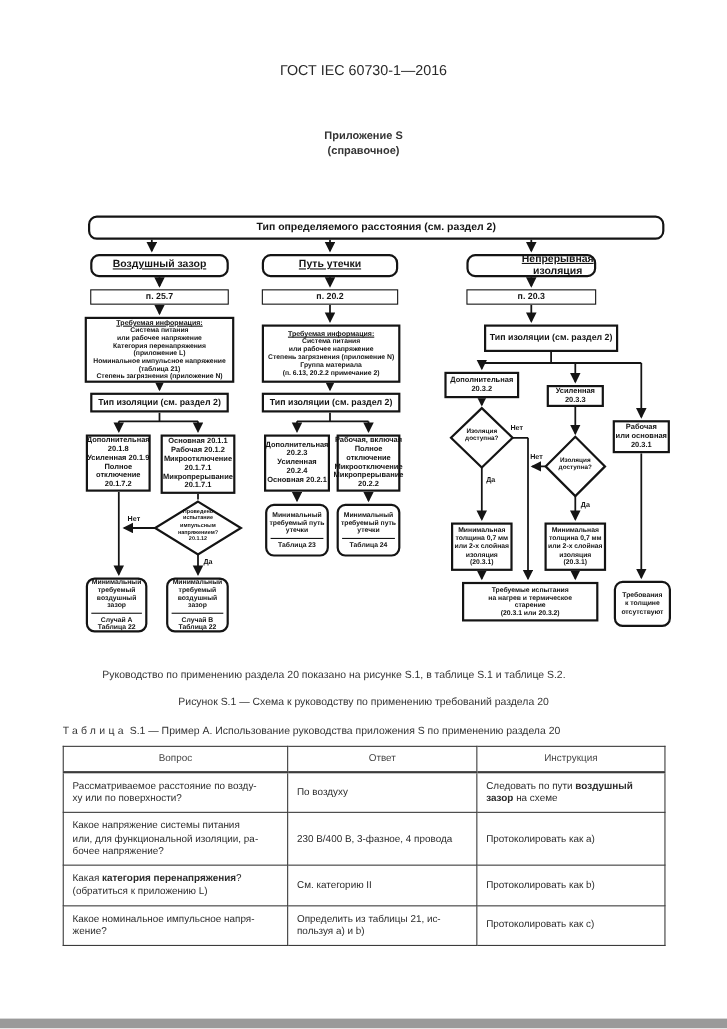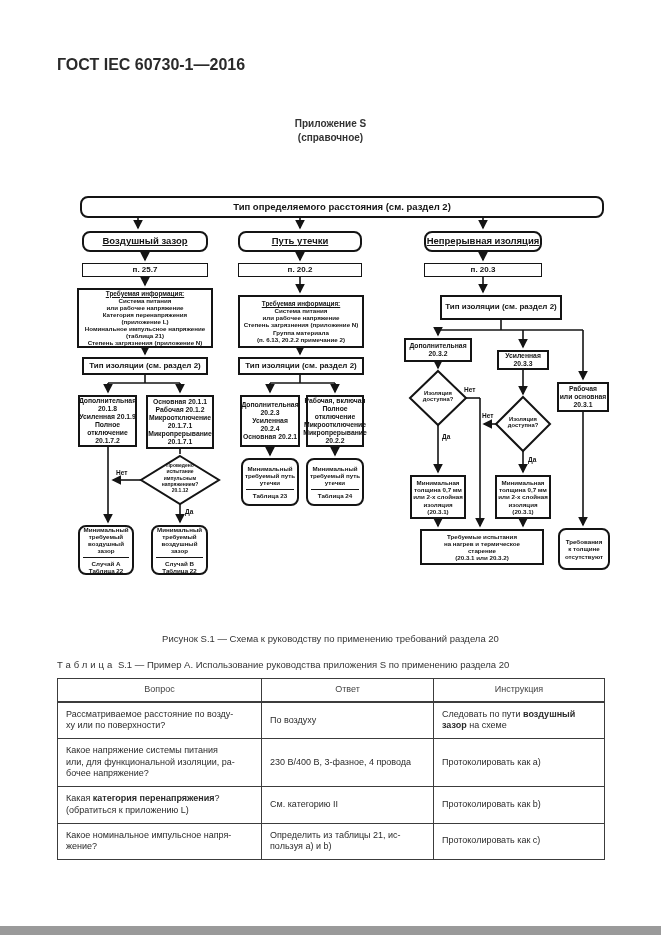--- a/index.html
+++ b/index.html
@@ -1,20 +1,20 @@
 <!DOCTYPE html>
 <html><head>
 <meta charset="utf-8">
 <style>
   html,body{margin:0;padding:0;background:#e8e8e8;}
   .page{position:relative;width:661px;height:935px;background:#ffffff;overflow:hidden;
         font-family:"Liberation Sans",sans-serif;color:#1d1d1d;}
   
-  .doc-num{position:absolute;top:56px;left:57px;width:547px;text-align:left;
-           font-size:16px;font-weight:bold;color:#2a2a2a;}
+  .doc-num{position:absolute;top:56px;left:57px;width:547px;text-align:center;
+           font-size:13px;font-weight:normal;color:#2a2a2a;}
   .annex{position:absolute;top:90px;left:0;width:661px;text-align:center;
          font-size:10px;font-weight:bold;color:#333;line-height:1.4;white-space:pre-line;margin-top:27px;}
   .main-title{position:absolute;top:147px;left:0;width:661px;text-align:center;
               font-size:11.5px;font-weight:bold;color:#222;}
   
   .figure{position:absolute;top:0;left:12px;width:661px;height:694px;}
   svg.lines{position:absolute;top:0;left:0;}
   .fb{position:absolute;border:2px solid #141414;background:#fff;color:#141414;
       font-weight:bold;text-align:center;white-space:pre-line;
       display:flex;flex-direction:column;align-items:center;justify-content:center;box-sizing:border-box;}
@@ -114,21 +114,21 @@
         <polygon points="168,456 207,480 168,504 129,480"></polygon>
         <polygon points="426,371 454,398 426,425 398,398"></polygon>
         <polygon points="511,397 538,424 511,451 484,424"></polygon>
       </g>
     </svg>
 
     <div class="fb rnd fs10" style="left:68px;top:196px;width:524px;height:22px;">Тип определяемого расстояния (см. раздел 2)</div>
 
     <div class="fb rnd fs10 u" style="left:70px;top:231px;width:126px;height:21px;">Воздушный зазор</div>
     <div class="fb rnd fs10 u" style="left:226px;top:231px;width:124px;height:21px;">Путь утечки</div>
-    <div class="fb rnd fs10 u" style="left:412px;top:231px;width:118px;height:21px;">Непрерывная изоляция</div>
+    <div class="fb rnd fs10 u" style="left:412px;top:231px;width:118px;height:21px;padding-left:48px;">Непрерывная изоляция</div>
 
     <div class="fb fs8" style="left:70px;top:263px;width:126px;height:14px;border-width:1.5px;">п. 25.7</div>
     <div class="fb fs8" style="left:226px;top:263px;width:124px;height:14px;border-width:1.5px;">п. 20.2</div>
     <div class="fb fs8" style="left:412px;top:263px;width:118px;height:14px;border-width:1.5px;">п. 20.3</div>
 
     <div class="fb" style="left:65px;top:288px;width:136px;height:60px;">
       <span class="info-title">Требуемая информация:</span>
       <span class="info-lines">Система питания
 или рабочее напряжение
 Категория перенапряжения
@@ -238,20 +238,21 @@
       <span>Минимальный
 требуемый путь
 утечки</span>
       <span class="term-foot">Таблица 24</span>
     </div>
     <div class="fb rnd fs6" style="left:546px;top:528px;width:52px;height:42px;">Требования
 к толщине
 отсутствуют</div>
   </div>
 
+  <div class="para">Руководство по применению раздела 20 показано на рисунке S.1, в таблице S.1 и таблице S.2.</div>
   <div class="figcap">Рисунок S.1 — Схема к руководству по применению требований раздела 20</div>
   <div class="tabcap">
     <span class="sp">Таблица</span><span> S.1 — Пример А. Использование руководства приложения S по применению раздела 20</span>
   </div>
 
   <table class="gt">
     <colgroup>
         <col style="width:204px">
         <col style="width:172px">
         <col style="width:171px">

